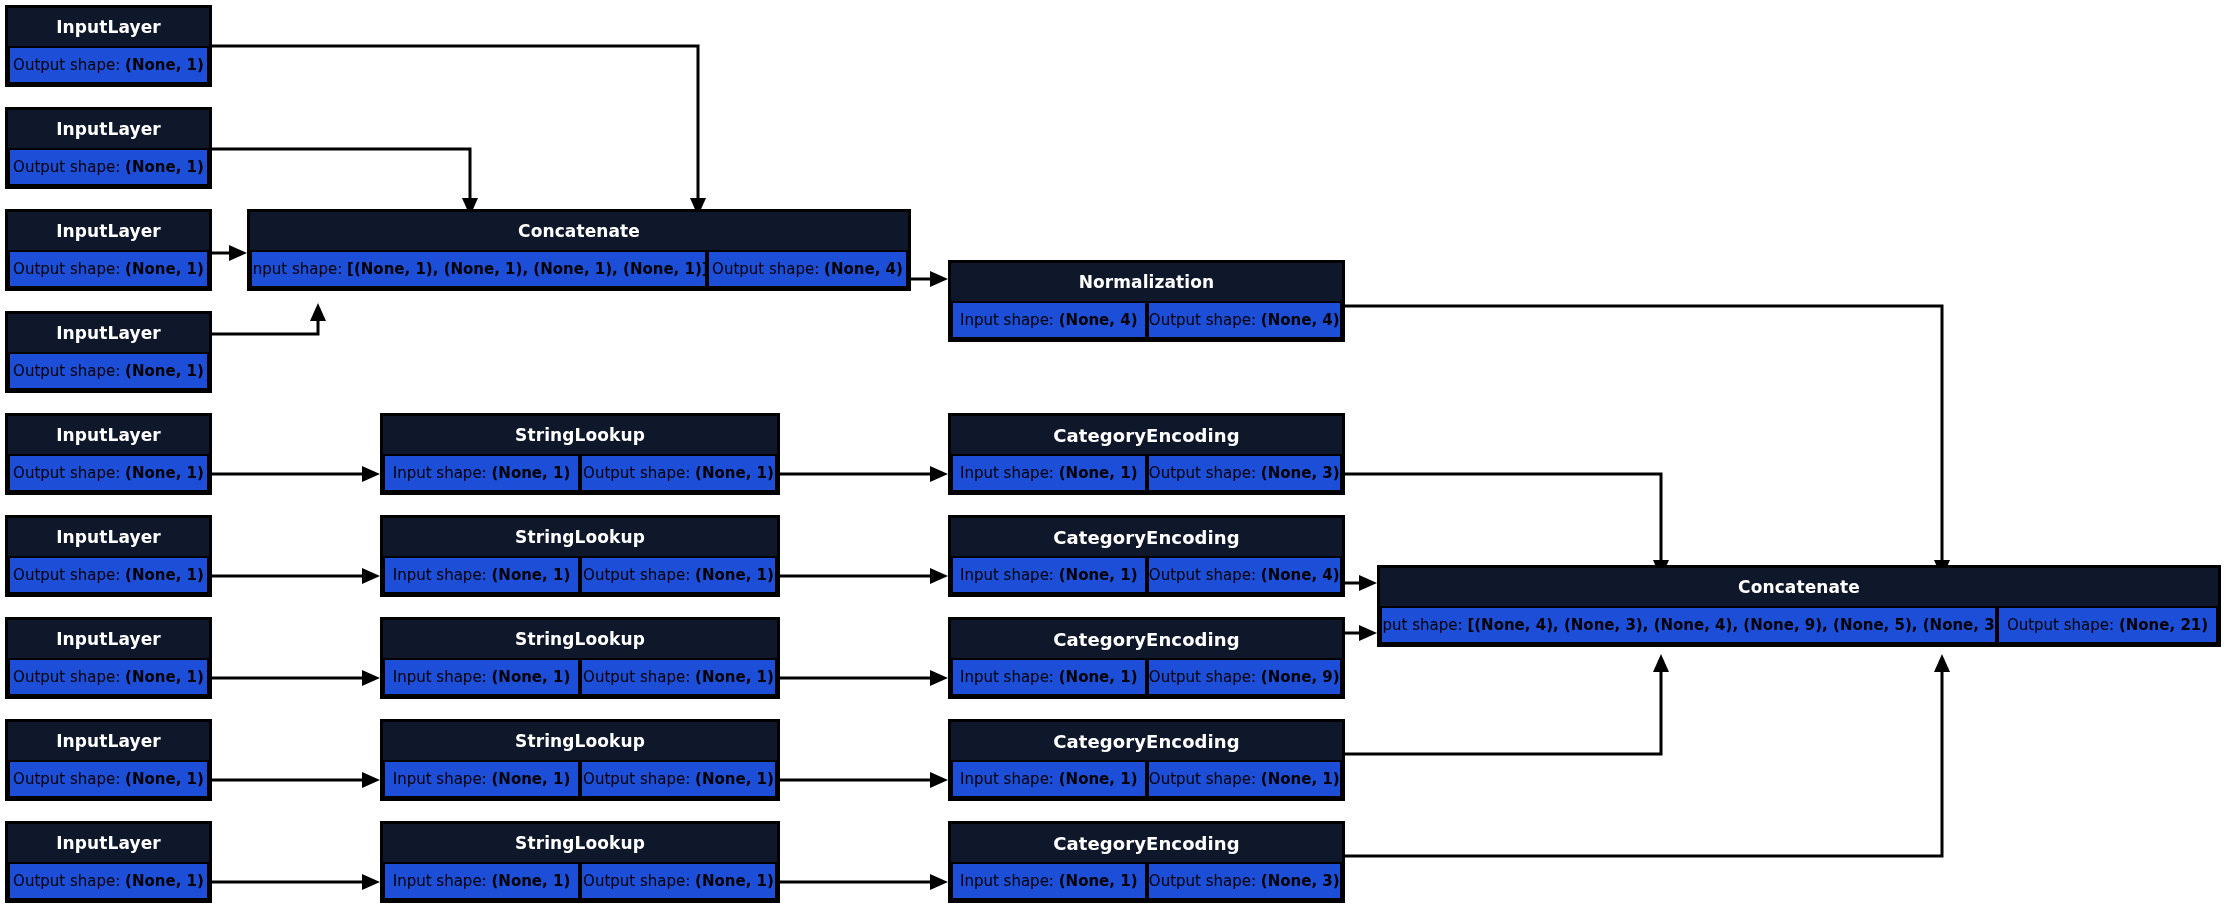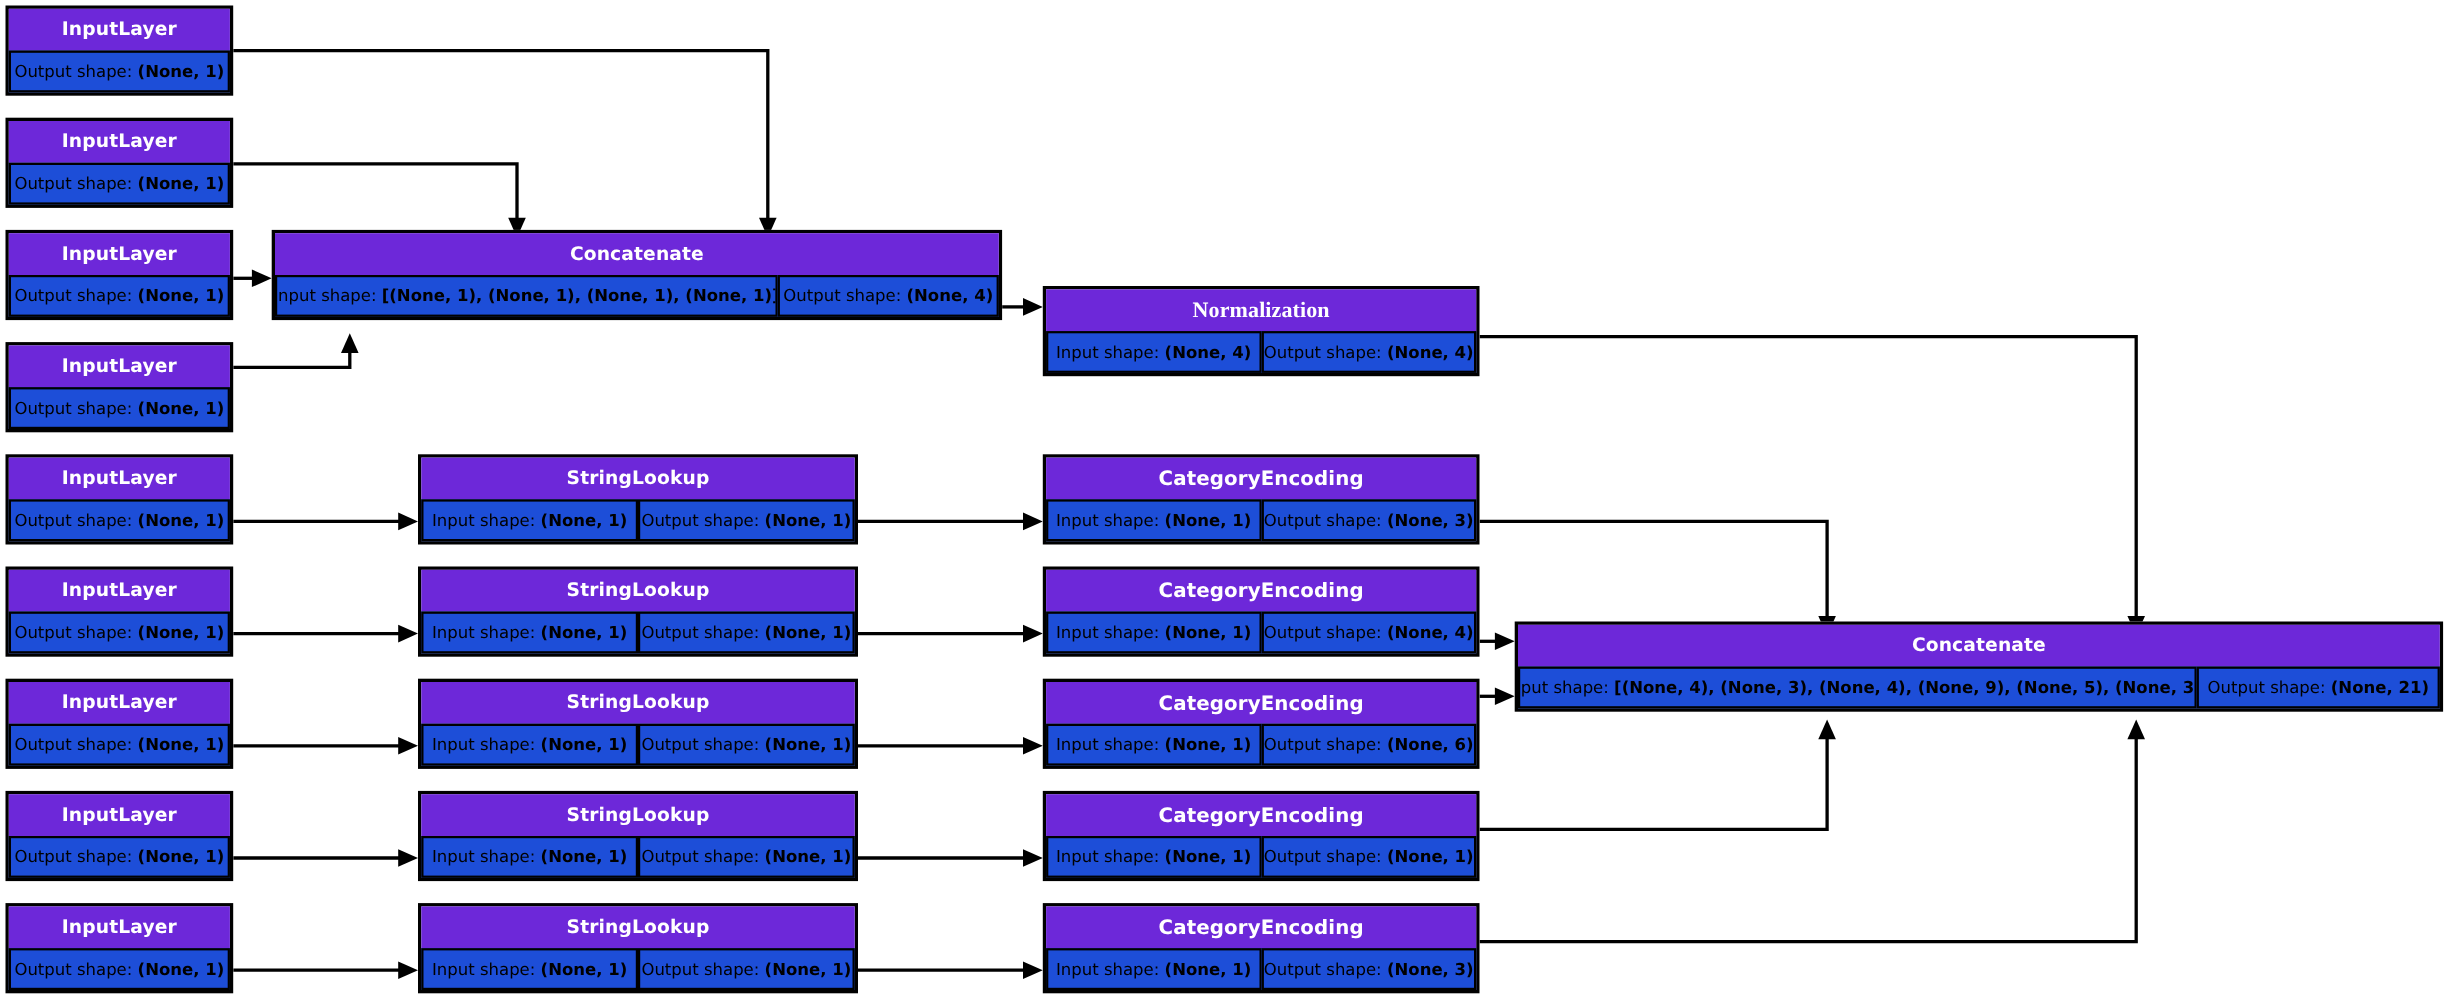--- a/index.html
+++ b/index.html
@@ -19,21 +19,21 @@
   
   .node {
     position: absolute;
     box-sizing: border-box;
     border: 3px solid #000000;
     background: #ffffff;
     display: flex;
     flex-direction: column;
   }
   .node-title {
-    background: #6d28d9;
+    background: #0f172a;
     color: #ffffff;
     font-weight: bold;
     display: flex;
     align-items: center;
     justify-content: center;
     letter-spacing: 0.1px;
   }
   .node-shapes {
     flex: 1;
     display: flex;
@@ -55,21 +55,21 @@
   .shape-cell .val { font-weight: bold; }
   .shape-cell .lbl + .val { margin-left: .32em; }
 
   
   .n-input .node-title   { font-size: 17px; height: 38px; }
   .n-input .shape-cell   { font-size: 15px; }
   .n-mid   .node-title   { font-size: 17px; height: 38px; }
   .n-mid   .shape-cell   { font-size: 15px; }
   .n-cat1  .node-title   { font-size: 18px; height: 38px; }
   .n-cat1  .shape-cell   { font-size: 15px; }
-  .n-norm  .node-title   { font-size: 20px; height: 38px; font-family: Liberation Serif, serif; }
+  .n-norm  .node-title   { font-size: 17px; height: 38px; }
   .n-norm  .shape-cell   { font-size: 15px; }
   .n-cat2  .node-title   { font-size: 17px; height: 38px; }
   .n-cat2  .shape-cell   { font-size: 15px; }
 
   
   .edge-layer {
     position: absolute;
     left: 0; top: 0;
     width: 2226px;
     height: 908px;
@@ -353,21 +353,21 @@
   </div>
   <div class="node n-cat1" style="left:948px; top:617px; width:397px; height:82px;">
     <div class="node-title">CategoryEncoding</div>
     <div class="node-shapes">
       <div class="shape-cell" style="flex:1">
         <span class="lbl">Input shape:</span>
         <span class="val">(None, 1)</span>
       </div>
       <div class="shape-cell" style="flex:1">
         <span class="lbl">Output shape:</span>
-        <span class="val">(None, 6)</span>
+        <span class="val">(None, 9)</span>
       </div>
     </div>
   </div>
 
   <div class="node n-input" style="left:5px; top:719px; width:207px; height:82px;">
     <div class="node-title">InputLayer</div>
     <div class="node-shapes">
       <div class="shape-cell" style="flex:1">
         <span class="lbl">Output shape:</span>
         <span class="val">(None, 1)</span>

